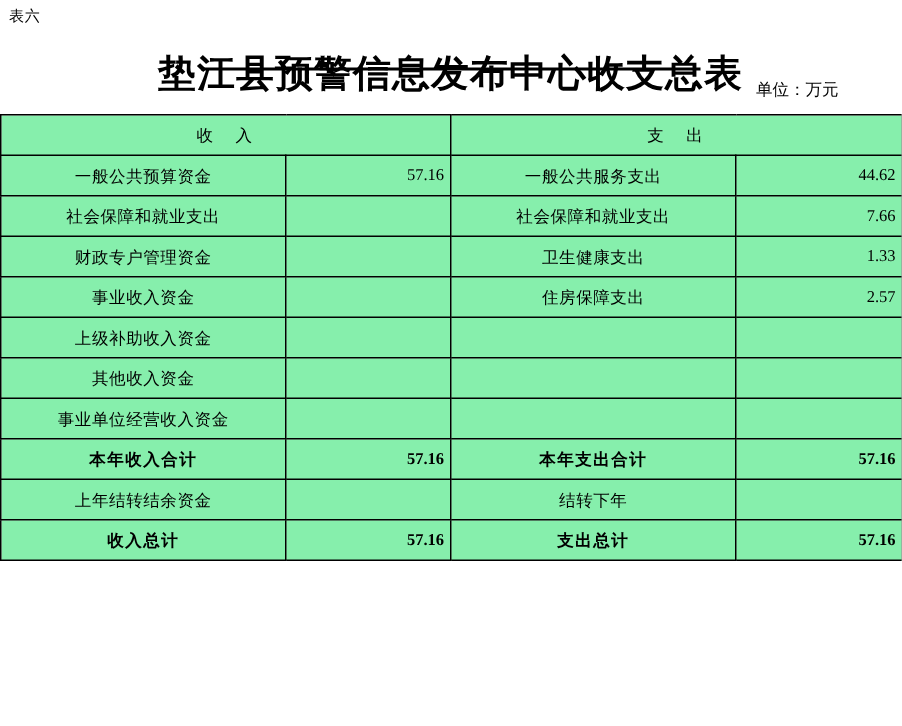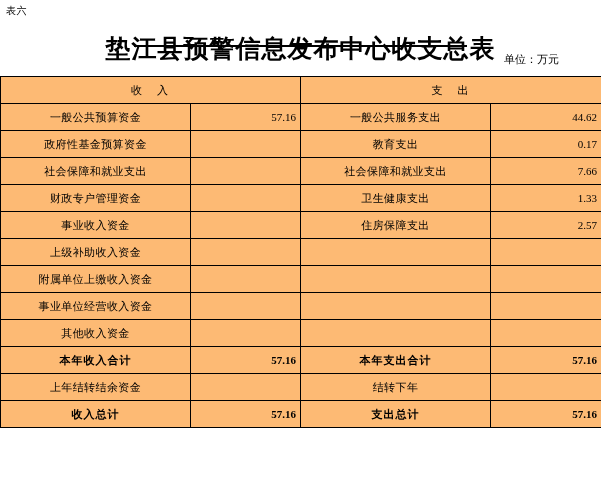--- a/index.html
+++ b/index.html
@@ -64,21 +64,21 @@
     border-collapse: collapse;
     table-layout: fixed;
   }
   table.main td {
     border: 1px solid #000000;
     font-size: 11px;
     font-family: "Liberation Serif", serif;
     padding: 0 4px;
     height: 26px;
     vertical-align: middle;
-    background: #fdba74;
+    background: #86efac;
   }
   td.grp {
     text-align: center;
     font-size: 14px;
     height: 30px;
     letter-spacing: 2px;
   }
   td.hdr {
     text-align: center;
     font-size: 13px;
@@ -131,26 +131,20 @@
         <td class="grp" colspan="2">支　出</td>
       </tr>
 
       <tr>
         <td class="item">一般公共预算资金</td>
         <td class="num">57.16</td>
         <td class="item">一般公共服务支出</td>
         <td class="num">44.62</td>
       </tr>
       <tr>
-        <td class="item">政府性基金预算资金</td>
-        <td class="num"></td>
-        <td class="item">教育支出</td>
-        <td class="num">0.17</td>
-      </tr>
-      <tr>
         <td class="item">社会保障和就业支出</td>
         <td class="num"></td>
         <td class="item">社会保障和就业支出</td>
         <td class="num">7.66</td>
       </tr>
       <tr>
         <td class="item">财政专户管理资金</td>
         <td class="num"></td>
         <td class="item">卫生健康支出</td>
         <td class="num">1.33</td>
@@ -161,33 +155,27 @@
         <td class="item">住房保障支出</td>
         <td class="num">2.57</td>
       </tr>
       <tr>
         <td class="item">上级补助收入资金</td>
         <td class="num"></td>
         <td class="item"></td>
         <td class="num"></td>
       </tr>
       <tr>
-        <td class="item">附属单位上缴收入资金</td>
+        <td class="item">其他收入资金</td>
         <td class="num"></td>
         <td class="item"></td>
         <td class="num"></td>
       </tr>
       <tr>
         <td class="item">事业单位经营收入资金</td>
-        <td class="num"></td>
-        <td class="item"></td>
-        <td class="num"></td>
-      </tr>
-      <tr>
-        <td class="item">其他收入资金</td>
         <td class="num"></td>
         <td class="item"></td>
         <td class="num"></td>
       </tr>
 
       <tr>
         <td class="total-label">本年收入合计</td>
         <td class="total-num">57.16</td>
         <td class="total-label">本年支出合计</td>
         <td class="total-num">57.16</td>

